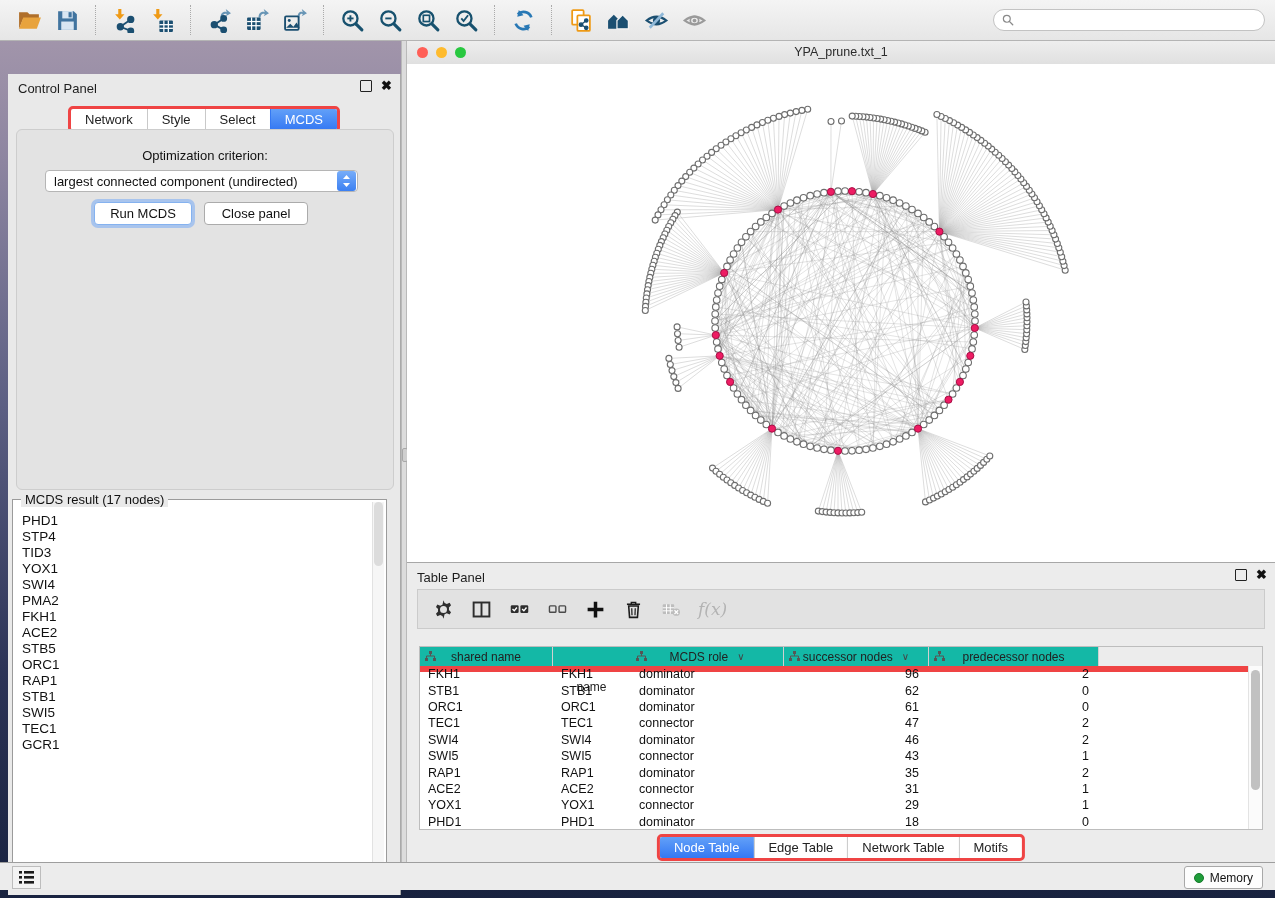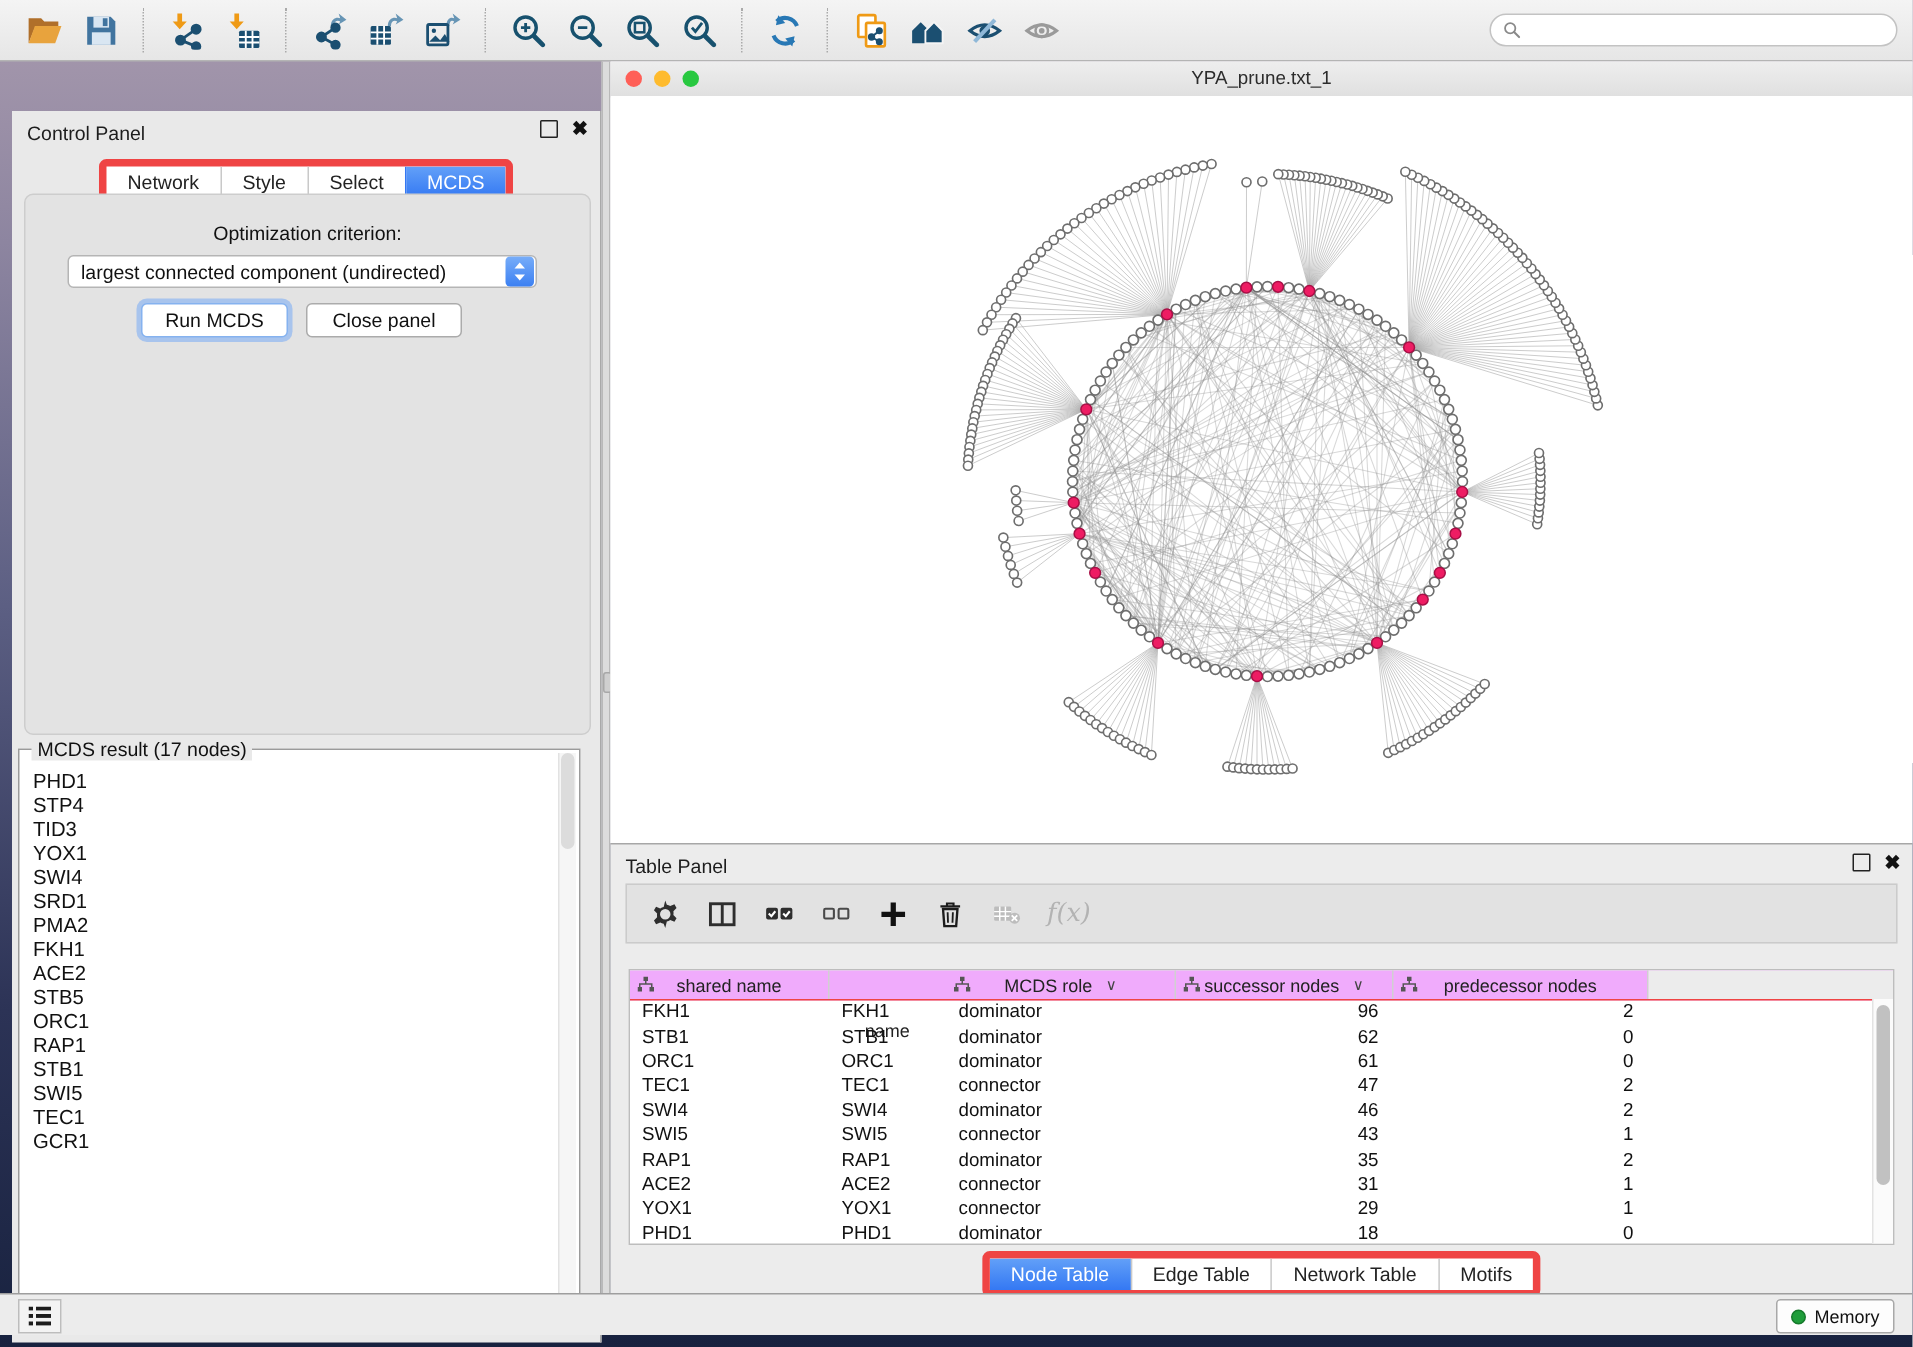--- a/index.html
+++ b/index.html
@@ -18,21 +18,21 @@
   .searchbox input{border:none;outline:none;flex:1;font-size:12px;font-family:"Liberation Sans",sans-serif;background:transparent;}
   .mag{width:12px;height:12px;margin-right:5px;}
   
   .control-panel{position:absolute;left:8px;top:41px;width:393px;height:821px;background:#e9e9e9;
     border-right:1px solid #a9a9a9;box-sizing:border-box;margin-top:33px;}
   .panel-titlebar{position:relative;height:26px;}
   .panel-title{position:absolute;left:10px;top:7px;font-size:13px;color:#1d1d1d;}
   .panel-icons{position:absolute;right:8px;top:6px;display:flex;gap:9px;align-items:center;}
   .float-ic{width:10px;height:10px;border:1.6px solid #222;border-radius:1px;}
   .close-ic{font-size:13px;font-weight:bold;color:#111;line-height:10px;}
-  .segtabs{display:flex;border:5px solid #ef4444;border-radius:5px;overflow:hidden;background:#fff;height:21px;}
+  .segtabs{display:flex;border:3px solid #ef4444;border-radius:5px;overflow:hidden;background:#fff;height:21px;}
   .seg{display:flex;align-items:center;justify-content:center;font-size:13px;color:#222;padding:0 14px;border-left:1px solid #c9c9c9;}
   .seg:first-child{border-left:none;}
   .seg.active{background:linear-gradient(#62a0f8,#3478f3);color:#fff;border-left-color:#3478f3;}
   .cp-tabs{position:absolute;left:50%;top:32px;transform:translateX(-50%);}
   .cp-box{position:absolute;left:8px;top:55px;width:376px;height:359px;background:#e3e3e3;
     border:1px solid #cdcdcd;border-radius:6px;}
   .opt-label{position:absolute;left:0;right:0;top:18px;text-align:center;font-size:13px;color:#111;}
   .dropdown{position:absolute;left:28px;top:40px;width:313px;height:22px;background:#fff;border:1px solid #b5b5b5;
     border-radius:4px;display:flex;align-items:center;box-sizing:border-box;gap:36px;}
   .dropdown .dd-text{flex:1;font-size:13px;color:#111;padding-left:8px;white-space:nowrap;overflow:hidden;}
@@ -60,21 +60,21 @@
   .net-title{position:absolute;left:0;right:0;top:4px;text-align:center;font-size:12.5px;color:#2c2c2c;}
   .net-canvas{position:absolute;left:0;top:23px;width:868px;height:498px;background:#fff;}
   
   .table-panel{position:absolute;left:407px;top:562px;width:868px;height:300px;background:#ececec;border-top:1px solid #a7a7a7;box-sizing:border-box;}
   .tp-toolbar{position:absolute;left:10px;top:26px;width:848px;height:40px;background:#e2e2e2;border:1px solid #cbcbcb;
     display:flex;align-items:center;padding-left:10px;box-sizing:border-box;}
   .tpbtn{width:30px;height:28px;display:flex;align-items:center;justify-content:center;margin-right:8px;}
   .tpbtn svg{width:21px;height:21px;}
   .fx{font-family:"DejaVu Serif",serif;font-style:italic;font-size:17px;color:#b3b3b3;margin-left:4px;}
   .dtable{position:absolute;left:12px;top:83px;width:844px;height:184px;background:#fff;border:1px solid #bdbdbd;box-sizing:border-box;}
-  .thead{display:flex;height:19px;background:#f0abfc;border-bottom:1px solid #ef4444;}
+  .thead{display:flex;height:19px;background:#14b8a6;border-bottom:6px solid #ef4444;}
   .th{display:flex;align-items:center;justify-content:center;gap:5px;font-size:12px;color:#222;
       border-right:1px solid #d0d0d0;box-sizing:border-box;position:relative;}
   .th .tree{position:absolute;left:5px;top:4px;}
   .th:nth-child(1){width:133px;}.th:nth-child(2){width:78px;margin-top:40px;}.th:nth-child(3){width:153px;}
   .th:nth-child(4){width:145px;}.th:nth-child(5){width:170px;}
   .th.filler{flex:1;background:#ececec;border-right:none;}
   .sortv{font-size:10px;color:#444;margin-left:4px;}
   .tbody{position:absolute;left:0;top:19px;right:13px;bottom:0;overflow:hidden;}
   .tr{display:flex;height:16.4px;align-items:center;}
   .td{font-size:12.5px;color:#111;box-sizing:border-box;padding-left:8px;white-space:nowrap;overflow:hidden;}
@@ -285,21 +285,20 @@
       <div class="btn closep">Close panel</div>
     </div>
     <div class="mcds-group">
       <span class="mcds-legend">MCDS result (17 nodes)</span>
       <div class="mcds-list">
           <div class="mcds-item">PHD1</div>
           <div class="mcds-item">STP4</div>
           <div class="mcds-item">TID3</div>
           <div class="mcds-item">YOX1</div>
           <div class="mcds-item">SWI4</div>
-          <div class="mcds-item">SRD1</div>
           <div class="mcds-item">PMA2</div>
           <div class="mcds-item">FKH1</div>
           <div class="mcds-item">ACE2</div>
           <div class="mcds-item">STB5</div>
           <div class="mcds-item">ORC1</div>
           <div class="mcds-item">RAP1</div>
           <div class="mcds-item">STB1</div>
           <div class="mcds-item">SWI5</div>
           <div class="mcds-item">TEC1</div>
           <div class="mcds-item">GCR1</div>

